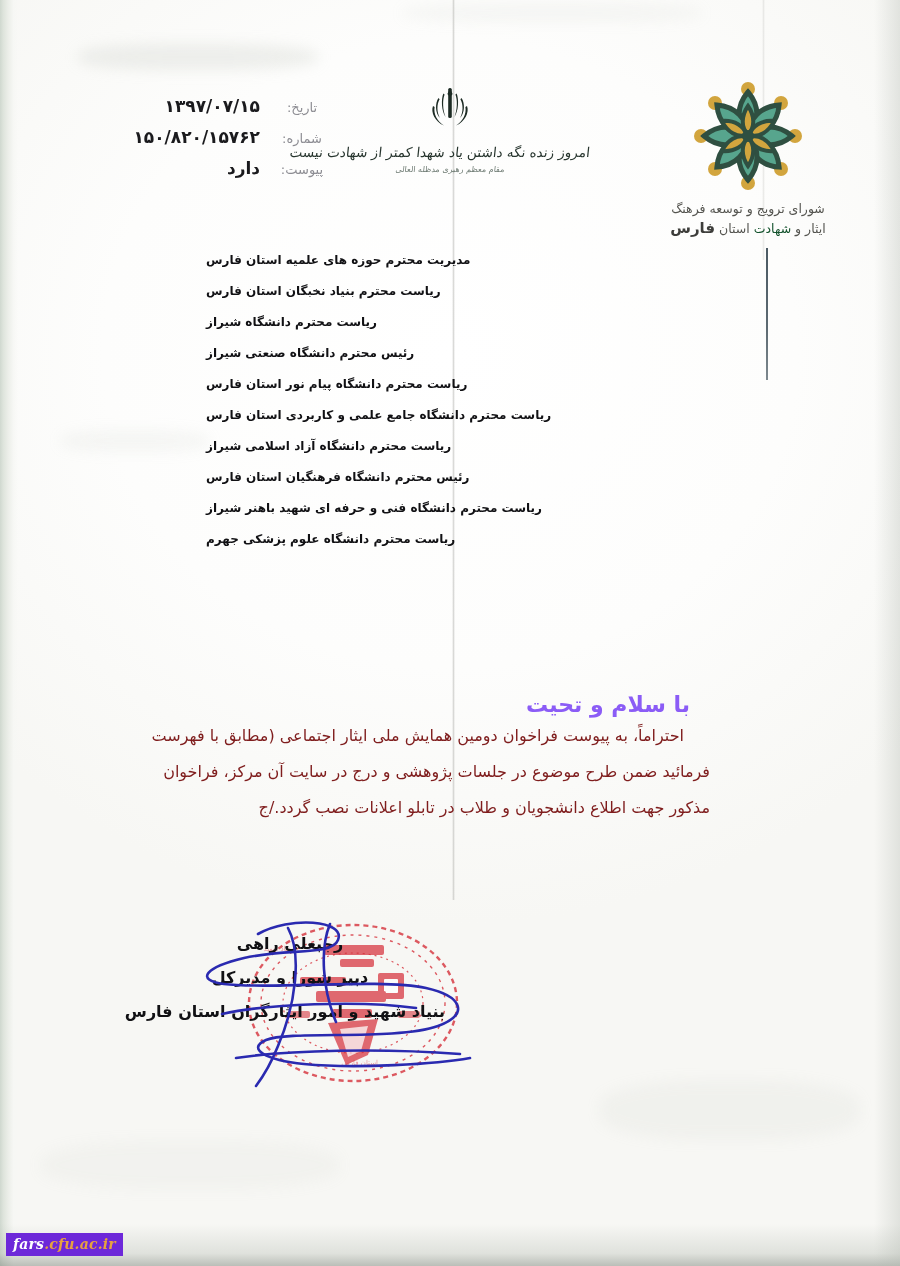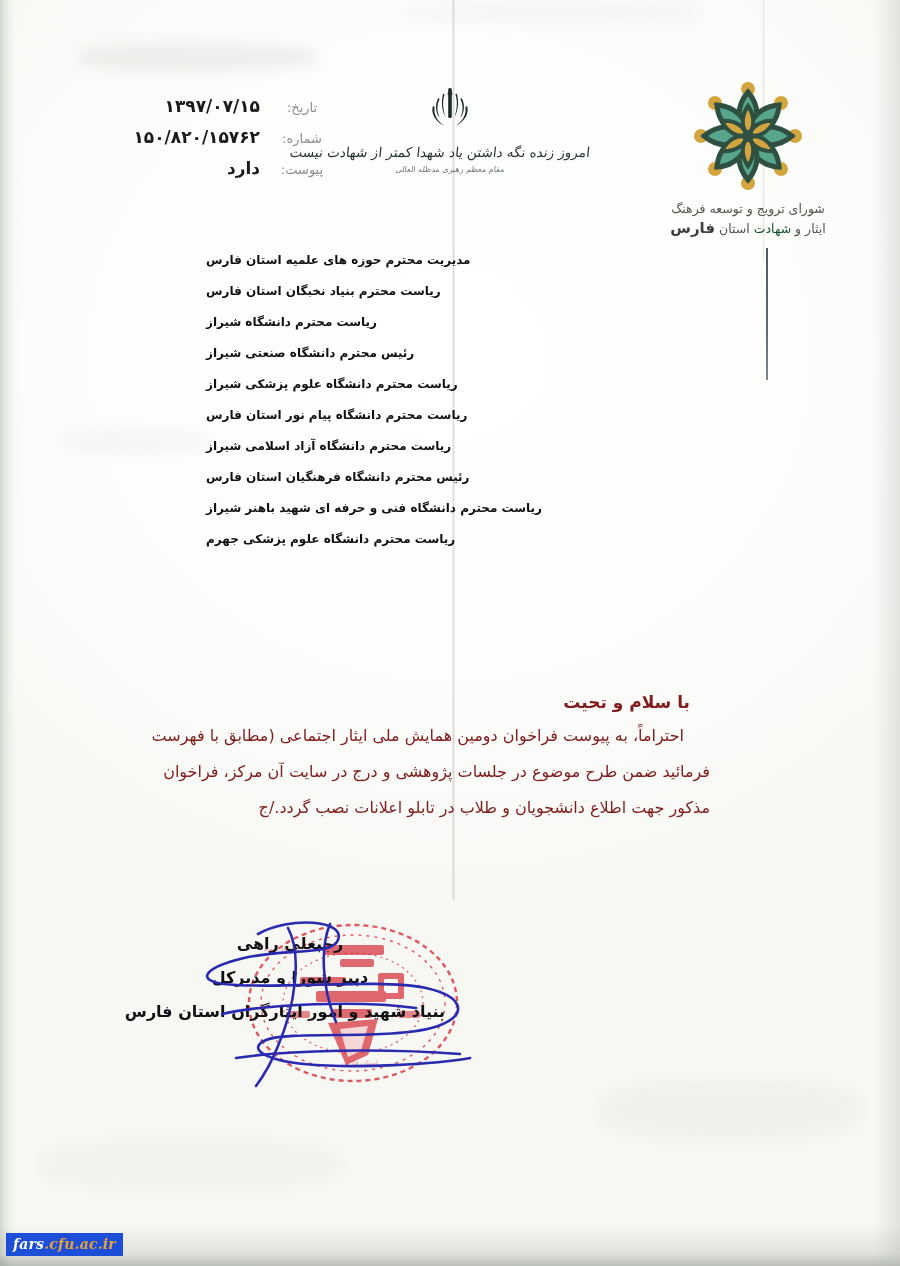--- a/index.html
+++ b/index.html
@@ -175,23 +175,23 @@
     letter-spacing: -0.2px;
     white-space: nowrap;
     font-family: "DejaVu Sans", sans-serif;
   }
 
   
   .greeting {
     position: absolute;
     top: 692px;
     right: 210px;
-    font-size: 17px;
-    font-weight: 700;
-    color: #7f1d1d;
+    font-size: 22px;
+    font-weight: 700;
+    color: #8b5cf6;
     direction: rtl;
     font-family: "DejaVu Sans", sans-serif;
   }
   .body-text {
     position: absolute;
     top: 728px;
     right: 190px;
     width: 520px;
     direction: rtl;
     text-align: justify;
@@ -255,21 +255,21 @@
     height: 180px;
     z-index: 5;
     pointer-events: none;
   }
 
   
   .watermark {
     position: absolute;
     left: 6px;
     bottom: 10px;
-    background: #1d4ed8;
+    background: #6d28d9;
     padding: 3px 7px 4px;
     font-size: 14px;
     font-style: italic;
     font-weight: 700;
     letter-spacing: .2px;
     direction: ltr;
     z-index: 9;
     font-family: "DejaVu Serif", serif;
   }
   .watermark .w1 { color: #ffffff; }
@@ -367,22 +367,22 @@
       <div><span>ایثار و </span><span class="hl">شهادت</span><span> استان</span> <span class="big">فارس</span></div>
     </div>
   </div>
   <div class="council-rule"></div>
 
   <div class="recipients">
     <div class="recipient">مدیریت محترم حوزه های علمیه استان فارس</div>
     <div class="recipient">ریاست محترم بنیاد نخبگان استان فارس</div>
     <div class="recipient">ریاست محترم دانشگاه شیراز</div>
     <div class="recipient">رئیس محترم دانشگاه صنعتی شیراز</div>
-    <div class="recipient">ریاست محترم دانشگاه علوم پزشکی شیراز</div>
     <div class="recipient">ریاست محترم دانشگاه پیام نور استان فارس</div>
+    <div class="recipient">ریاست محترم دانشگاه جامع علمی و کاربردی استان فارس</div>
     <div class="recipient">ریاست محترم دانشگاه آزاد اسلامی شیراز</div>
     <div class="recipient">رئیس محترم دانشگاه فرهنگیان استان فارس</div>
     <div class="recipient">ریاست محترم دانشگاه فنی و حرفه ای شهید باهنر شیراز</div>
     <div class="recipient">ریاست محترم دانشگاه علوم پزشکی جهرم</div>
   </div>
 
   <div class="greeting">با سلام و تحیت</div>
 
   <div class="body-text">
     <div class="body-line first">احتراماً، به پیوست فراخوان دومین همایش ملی ایثار اجتماعی (مطابق با فهرست</div>

